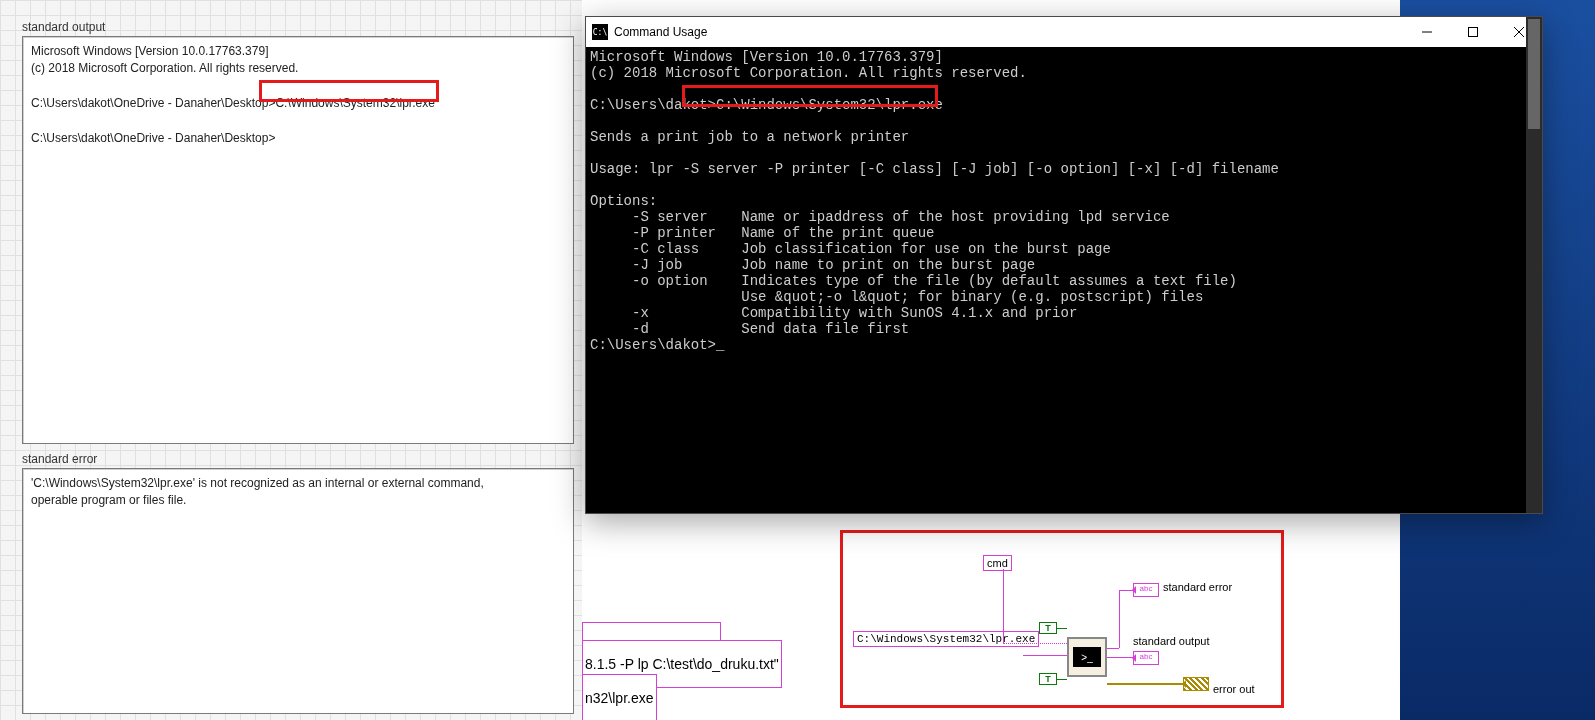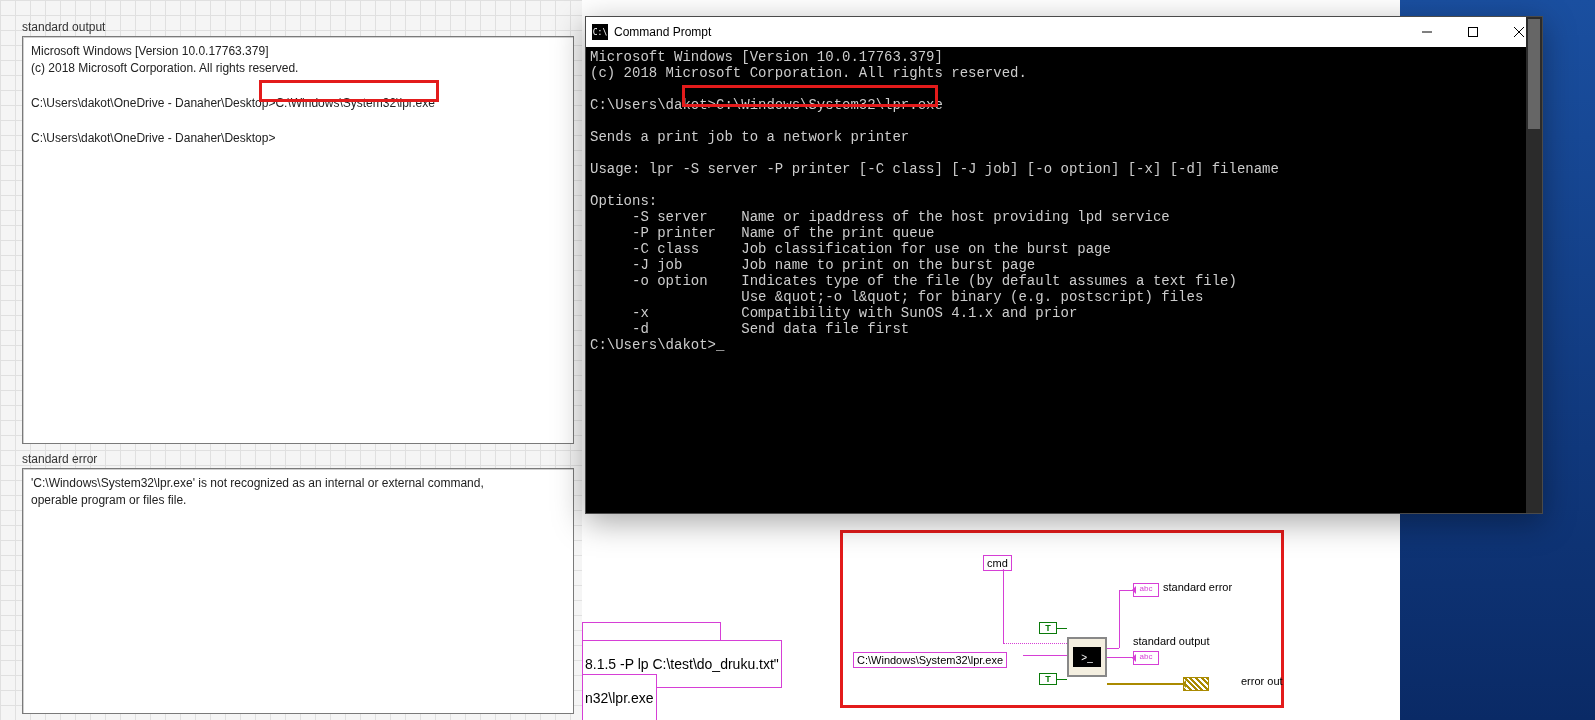--- a/index.html
+++ b/index.html
@@ -222,21 +222,21 @@
 
 <div class="red-annot" style="left:259px; top:80px; width:180px; height:22px;"></div>
 
 <div class="fp-label" style="left:22px; top:452px;">standard error</div>
 <div class="fp-box" style="left:22px; top:468px; width:552px; height:246px;">'C:\Windows\System32\lpr.exe' is not recognized as an internal or external command,
 operable program or files file.</div>
 
 <div class="cmd-window">
   <div class="cmd-titlebar">
     <span class="icon">C:\</span>
-    <span>Command Prompt</span>
+    <span>Command Usage</span>
     <div class="win-controls">
       <div class="win-btn">
         <svg width="10" height="10">
             <line x1="0" y1="5" x2="10" y2="5" stroke="#000"></line>
           </svg>
       </div>
       <div class="win-btn">
         <svg width="10" height="10">
             <rect x="0.5" y="0.5" width="9" height="9" fill="none" stroke="#000"></rect>
           </svg>
@@ -277,37 +277,37 @@
 
 <div class="lv-string" style="left:582px; top:622px;">p C:\test\do_druku.txt</div>
 <div class="lv-string" style="left:582px; top:640px;">8.1.5 -P lp C:\test\do_druku.txt"</div>
 <div class="lv-string" style="left:582px; top:674px;">n32\lpr.exe</div>
 
 <div class="bd-container">
   <div class="bd">
 
     <div class="bd-str" style="left:140px; top:22px;">cmd</div>
 
-    <div class="bd-str" style="left:10px; top:119px;">C:\Windows\System32\lpr.exe</div>
+    <div class="bd-str" style="left:10px; top:98px;font-family:Liberation Mono, monospace;">C:\Windows\System32\lpr.exe</div>
 
     <div class="bd-bool" style="left:196px; top:89px;">T</div>
     <div class="bd-bool" style="left:196px; top:140px;">T</div>
 
     <div class="bd-node" style="left:224px; top:104px;">
       <div class="bd-node-inner">&gt;_</div>
     </div>
 
     <div class="bd-ind" style="left:290px; top:50px;"><span>abc</span></div>
     <div class="bd-label" style="left:320px; top:48px;">standard error</div>
 
     <div class="bd-label" style="left:290px; top:102px;">standard output</div>
     <div class="bd-ind" style="left:290px; top:118px;"><span>abc</span></div>
 
     <div class="bd-err" style="left:340px; top:144px;"></div>
-    <div class="bd-label" style="left:370px; top:142px;margin-left:28px;">error out</div>
+    <div class="bd-label" style="left:370px; top:150px;">error out</div>
 
     <div class="wire-v" style="left:160px; top:36px; height:74px;"></div>
     <div class="wire-h wire-dash" style="left:160px; top:110px; width:64px;"></div>
 
     <div class="wire-h" style="left:180px; top:122px; width:44px;"></div>
 
     <div class="wire-h grn" style="left:214px; top:95px; width:10px;"></div>
     <div class="wire-h grn" style="left:214px; top:146px; width:10px;"></div>
 
     <div class="wire-h" style="left:264px; top:124px; width:26px;"></div>

